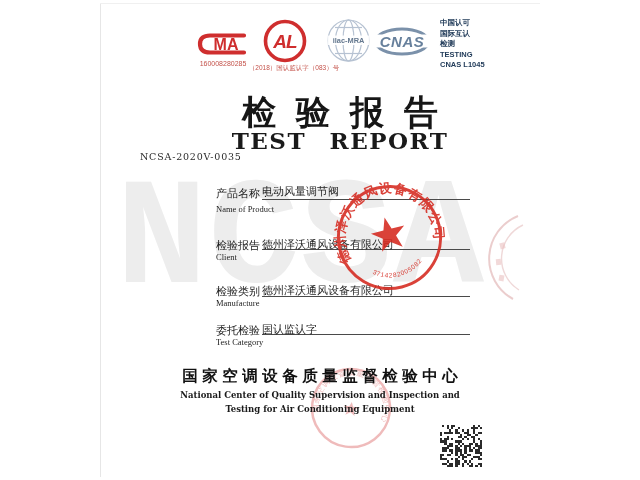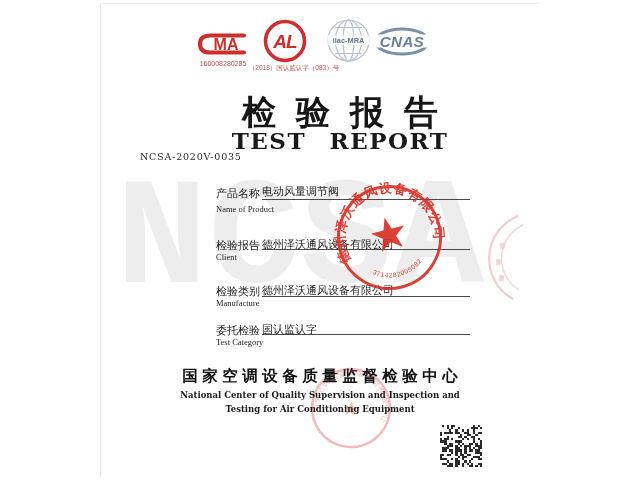--- a/index.html
+++ b/index.html
@@ -86,20 +86,27 @@
     <rect x="1.5" y="17.5" width="42" height="9.5" fill="#ffffff" opacity="0.9"></rect>
     <text x="22.5" y="25" text-anchor="middle" font-size="7.4" font-weight="700" fill="#64788f" font-family="Liberation Sans, sans-serif">ilac-MRA</text>
   </svg>
 
   <svg class="abs cnas-svg" viewBox="0 0 56 29">
     <ellipse cx="28" cy="14.5" rx="26.5" ry="12.5" fill="none" stroke="#7b91aa" stroke-width="3"></ellipse>
     <rect x="0" y="7.5" width="56" height="13" fill="#ffffff"></rect>
     <text x="28" y="19.5" text-anchor="middle" font-size="15" font-weight="800" font-style="italic" fill="#67809c" letter-spacing="0.5" font-family="Liberation Sans, sans-serif">CNAS</text>
   </svg>
 
+  <div class="abs accred">
+    <span>中国认可</span>
+    <span>国际互认</span>
+    <span>检测</span>
+    <span>TESTING</span>
+    <span>CNAS L1045</span>
+  </div>
 
   <div class="abs title-zh">检验报告</div>
   <div class="abs title-en">TEST REPORT</div>
   <div class="abs report-no">NCSA-2020V-0035</div>
 
   <div class="abs f-zh" style="top:186px">产品名称：</div>
   <div class="abs f-en" style="top:204px">Name of Product</div>
   <div class="abs f-val" style="top:184px">电动风量调节阀</div>
   <div class="abs f-line" style="top:199px"></div>
 

